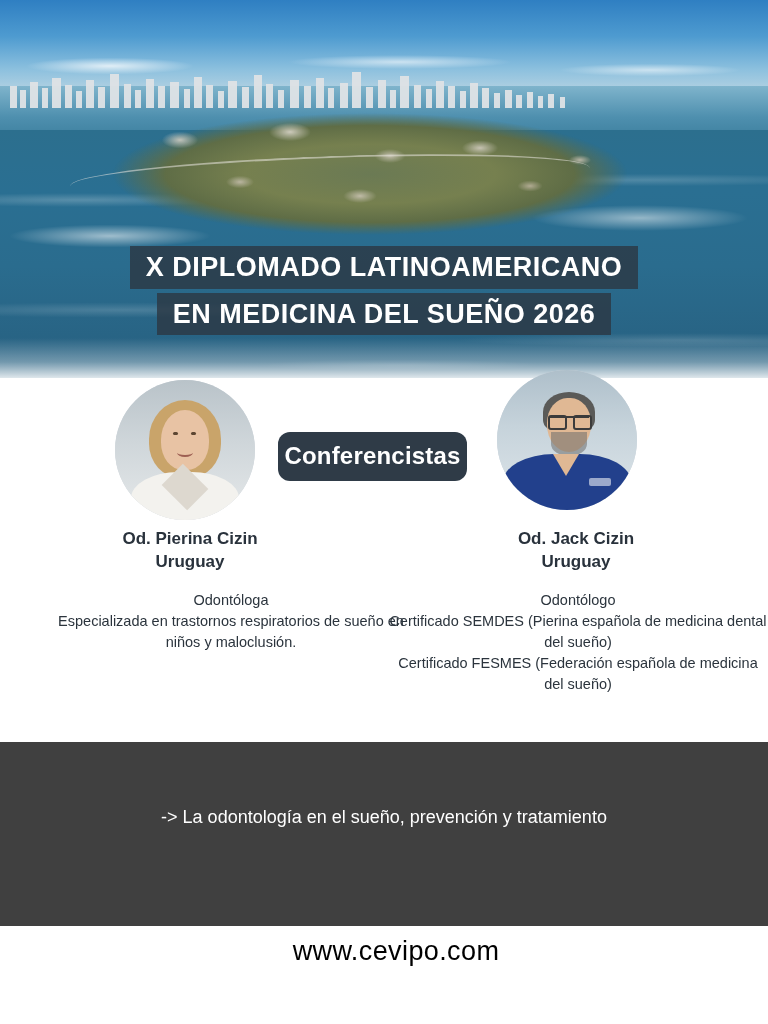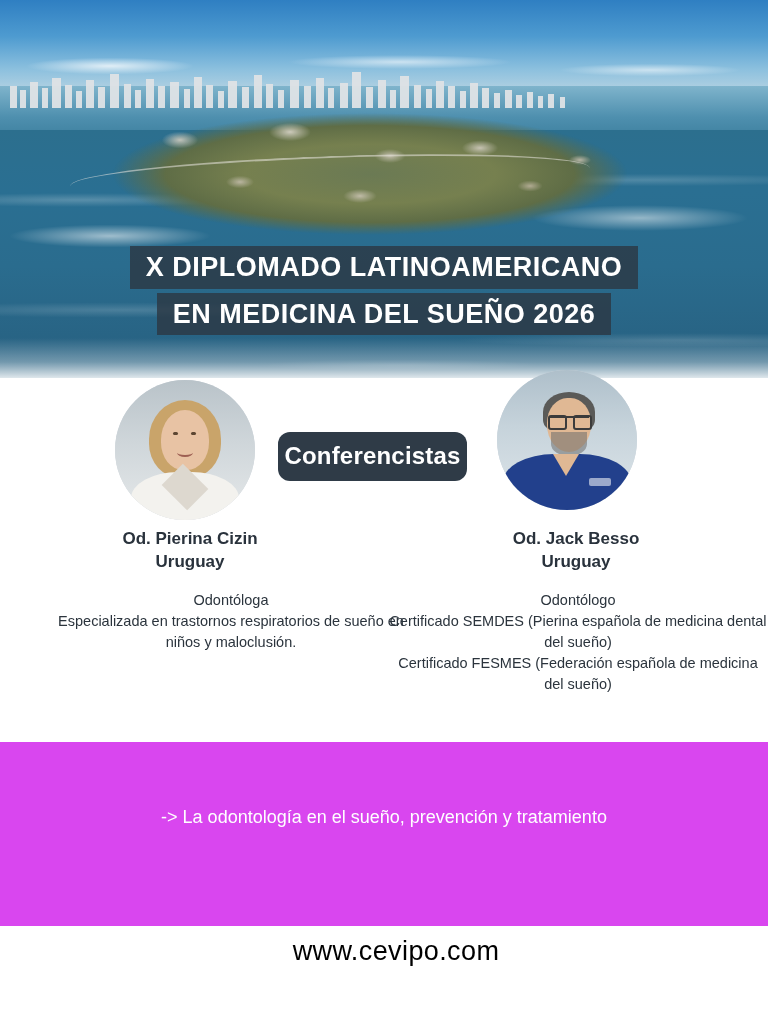--- a/index.html
+++ b/index.html
@@ -304,21 +304,21 @@
     font-size: 22px;
     font-weight: bold;
     color: #2b3a4a;
     letter-spacing: .3px;
   }
   .temas-band {
     position: absolute;
     left: 0; top: 742px;
     width: 768px;
     height: 184px;
-    background: #d946ef;
+    background: #404040;
   }
   .temas-text {
     position: absolute;
     left: 134px; top: 62px;
     width: 500px;
     text-align: center;
     color: #ffffff;
     font-size: 18px;
     line-height: 1.55;
   }
@@ -437,21 +437,21 @@
     </div>
 
     <div class="badge-conf">Conferencistas</div>
 
     <div class="sp-name left">
       <div>Od. Pierina Cizin</div>
       <div>Uruguay</div>
     </div>
 
     <div class="sp-name right">
-      <div>Od. Jack Besso</div>
+      <div>Od. Jack Cizin</div>
       <div>Uruguay</div>
     </div>
 
     <div class="sp-desc left" style="white-space: pre-line;">Odontóloga
 Especializada en trastornos respiratorios de sueño en niños y maloclusión.</div>
     <div class="sp-desc right" style="white-space: pre-line;">Odontólogo
 Certificado SEMDES (Pierina española de medicina dental del sueño)
 Certificado FESMES (Federación española de medicina del sueño)</div>
   </div>
 

